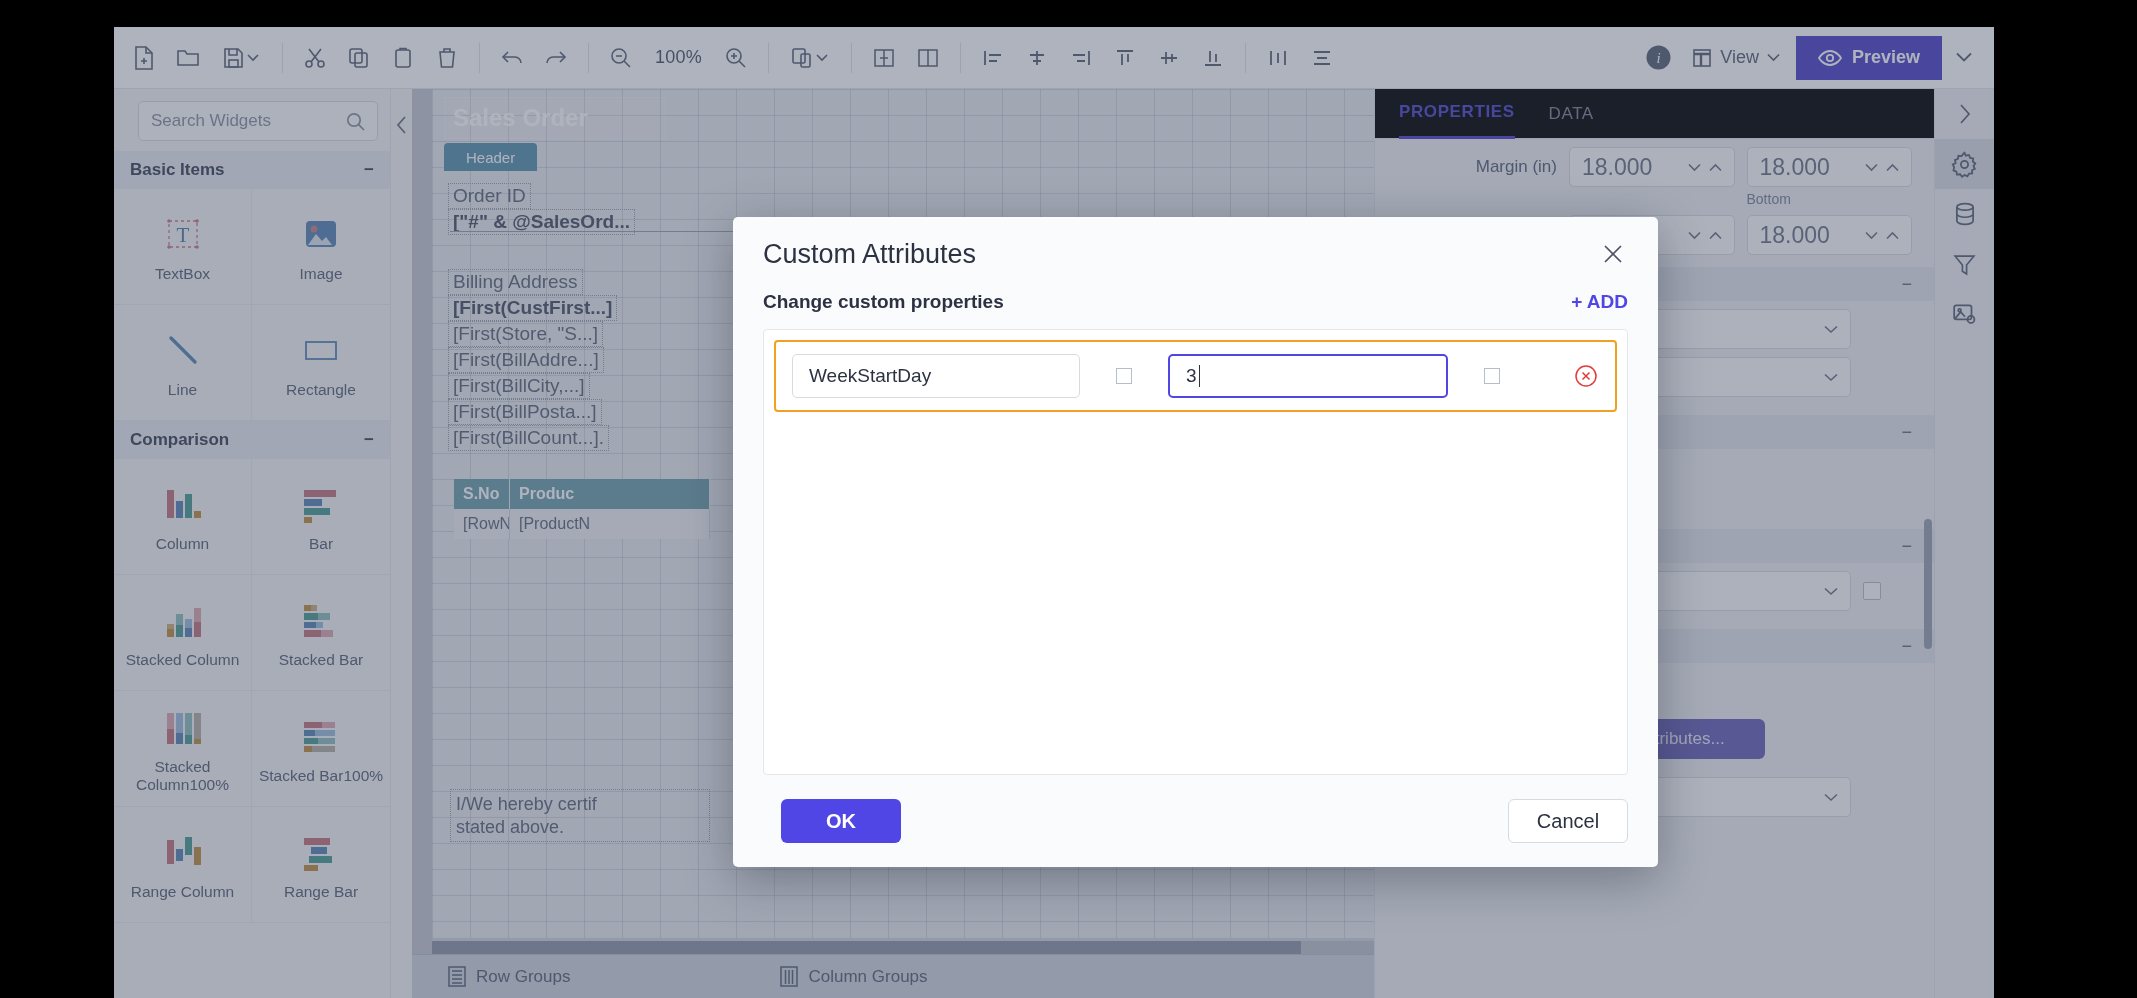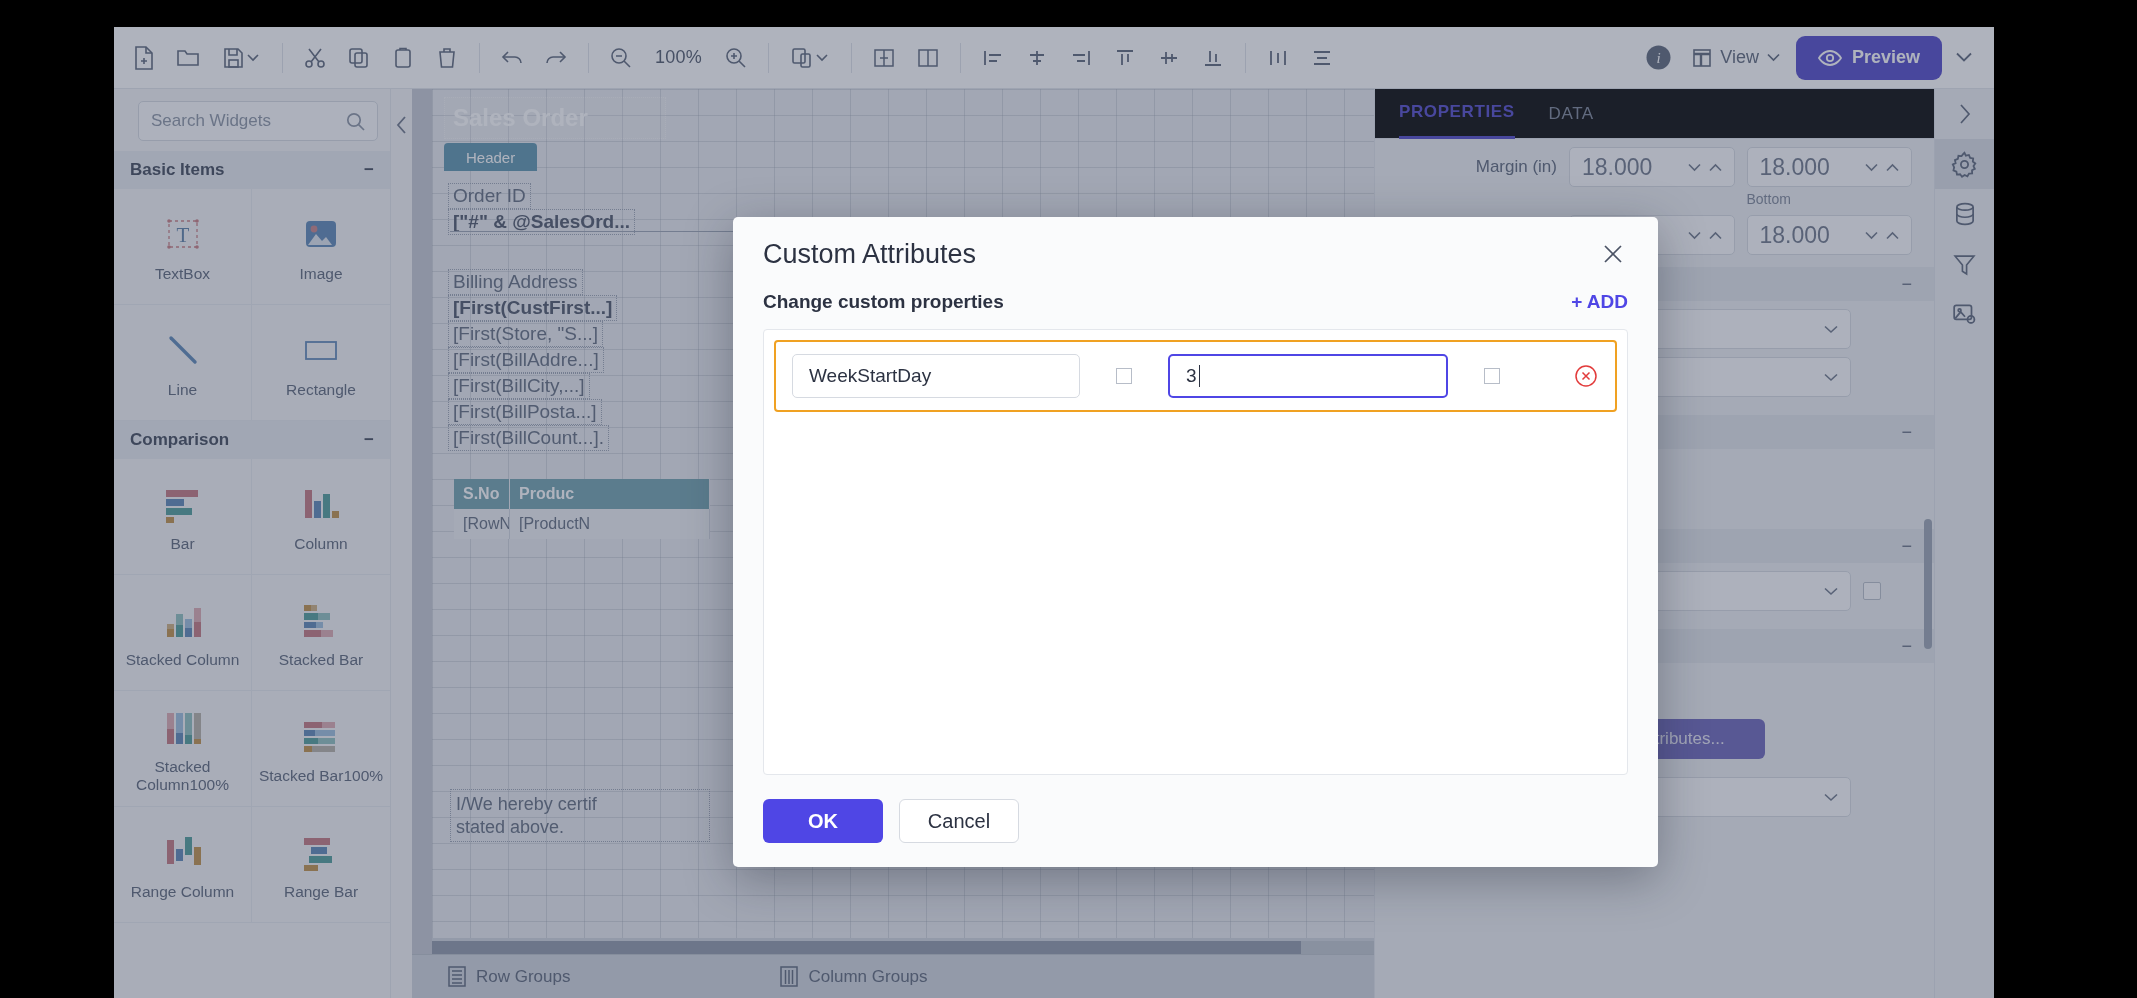--- a/index.html
+++ b/index.html
@@ -45,21 +45,21 @@
   }
   .tb-spacer { flex: 1; }
   .tb-view {
     display: flex; align-items: center; gap: 8px; color: #5a6478;
     font-size: 18px; padding: 0 12px; height: 44px;
   }
   .tb-preview {
     display: flex; align-items: center; gap: 10px;
     background: #4f46c8; color: #fff;
     font-size: 18px; font-weight: bold;
-    border-radius: 9px; padding: 0 22px; height: 44px;
+    border-radius: 0; padding: 0 22px; height: 44px;
     margin-left: 4px;
   }
   svg { display: block; }
 
   
   .leftpanel {
     position: absolute; left: 0; top: 62px; bottom: 0; width: 277px;
     background: #f4f5f7;
     border-right: 1px solid #e2e5ea;
     display: flex; flex-direction: column;
@@ -276,22 +276,22 @@
   }
   .attr-val {
     width: 280px; height: 44px;
     border: 2px solid #4f46e5; border-radius: 5px; background: #fff;
     display: flex; align-items: center; padding: 0 16px;
     font-size: 19px; color: #2c3242;
   }
   .caret { width: 1px; height: 22px; background: #2c3242; margin-left: 2px; }
   .attr-del { margin-left: auto; color: #e23b3b; display: flex; align-items: center; }
   .m-foot {
-    height: 92px; display: flex; align-items: center; justify-content: flex-start;
-    gap: 16px; padding: 0 30px;
+    height: 92px; display: flex; align-items: center; justify-content: space-between;
+    gap: 16px; padding: 0 30px; margin-left: 18px;
   }
   .btn-ok {
     width: 120px; height: 44px; border-radius: 6px;
     background: #4f46e5; color: #fff; font-size: 20px; font-weight: bold;
     display: flex; align-items: center; justify-content: center;
   }
   .btn-cancel {
     width: 120px; height: 44px; border-radius: 6px;
     background: #fff; border: 1px solid #d6dae1; color: #2c3242;
     font-size: 20px; display: flex; align-items: center; justify-content: center;
@@ -534,38 +534,38 @@
       </div>
 
       <div class="grouphdr">
         <span>Comparison</span>
         <span>−</span>
       </div>
       <div class="grid2">
         <div class="wcell">
           <div class="wicon">
             <svg width="46" height="44" viewBox="0 0 46 44">
+                  <rect x="7" y="8" width="7" height="28" fill="#c3767e"></rect>
+                  <rect x="16" y="19" width="7" height="17" fill="#5b86b5"></rect>
+                  <rect x="25" y="12" width="7" height="24" fill="#4d9b98"></rect>
+                  <rect x="34" y="29" width="7" height="7" fill="#bf9046"></rect>
+                </svg>
+          </div>
+          <span>Column</span>
+        </div>
+        <div class="wcell">
+          <div class="wicon">
+            <svg width="46" height="44" viewBox="0 0 46 44">
                   <rect x="6" y="8" width="32" height="7" fill="#c3767e"></rect>
                   <rect x="6" y="17" width="18" height="7" fill="#5b86b5"></rect>
                   <rect x="6" y="26" width="26" height="7" fill="#4d9b98"></rect>
                   <rect x="6" y="35" width="8" height="6" fill="#bf9046"></rect>
                 </svg>
           </div>
           <span>Bar</span>
-        </div>
-        <div class="wcell">
-          <div class="wicon">
-            <svg width="46" height="44" viewBox="0 0 46 44">
-                  <rect x="7" y="8" width="7" height="28" fill="#c3767e"></rect>
-                  <rect x="16" y="19" width="7" height="17" fill="#5b86b5"></rect>
-                  <rect x="25" y="12" width="7" height="24" fill="#4d9b98"></rect>
-                  <rect x="34" y="29" width="7" height="7" fill="#bf9046"></rect>
-                </svg>
-          </div>
-          <span>Column</span>
         </div>
         <div class="wcell">
           <div class="wicon">
             <svg width="46" height="44" viewBox="0 0 46 44">
                   <rect x="7" y="26" width="7" height="5" fill="#cdae7e"></rect>
                   <rect x="7" y="31" width="7" height="8" fill="#bf9046"></rect>
                   <rect x="16" y="16" width="7" height="11" fill="#8dc0bd"></rect>
                   <rect x="16" y="27" width="7" height="12" fill="#4d9b98"></rect>
                   <rect x="25" y="21" width="7" height="9" fill="#9cbddc"></rect>
                   <rect x="25" y="30" width="7" height="9" fill="#5b86b5"></rect>

